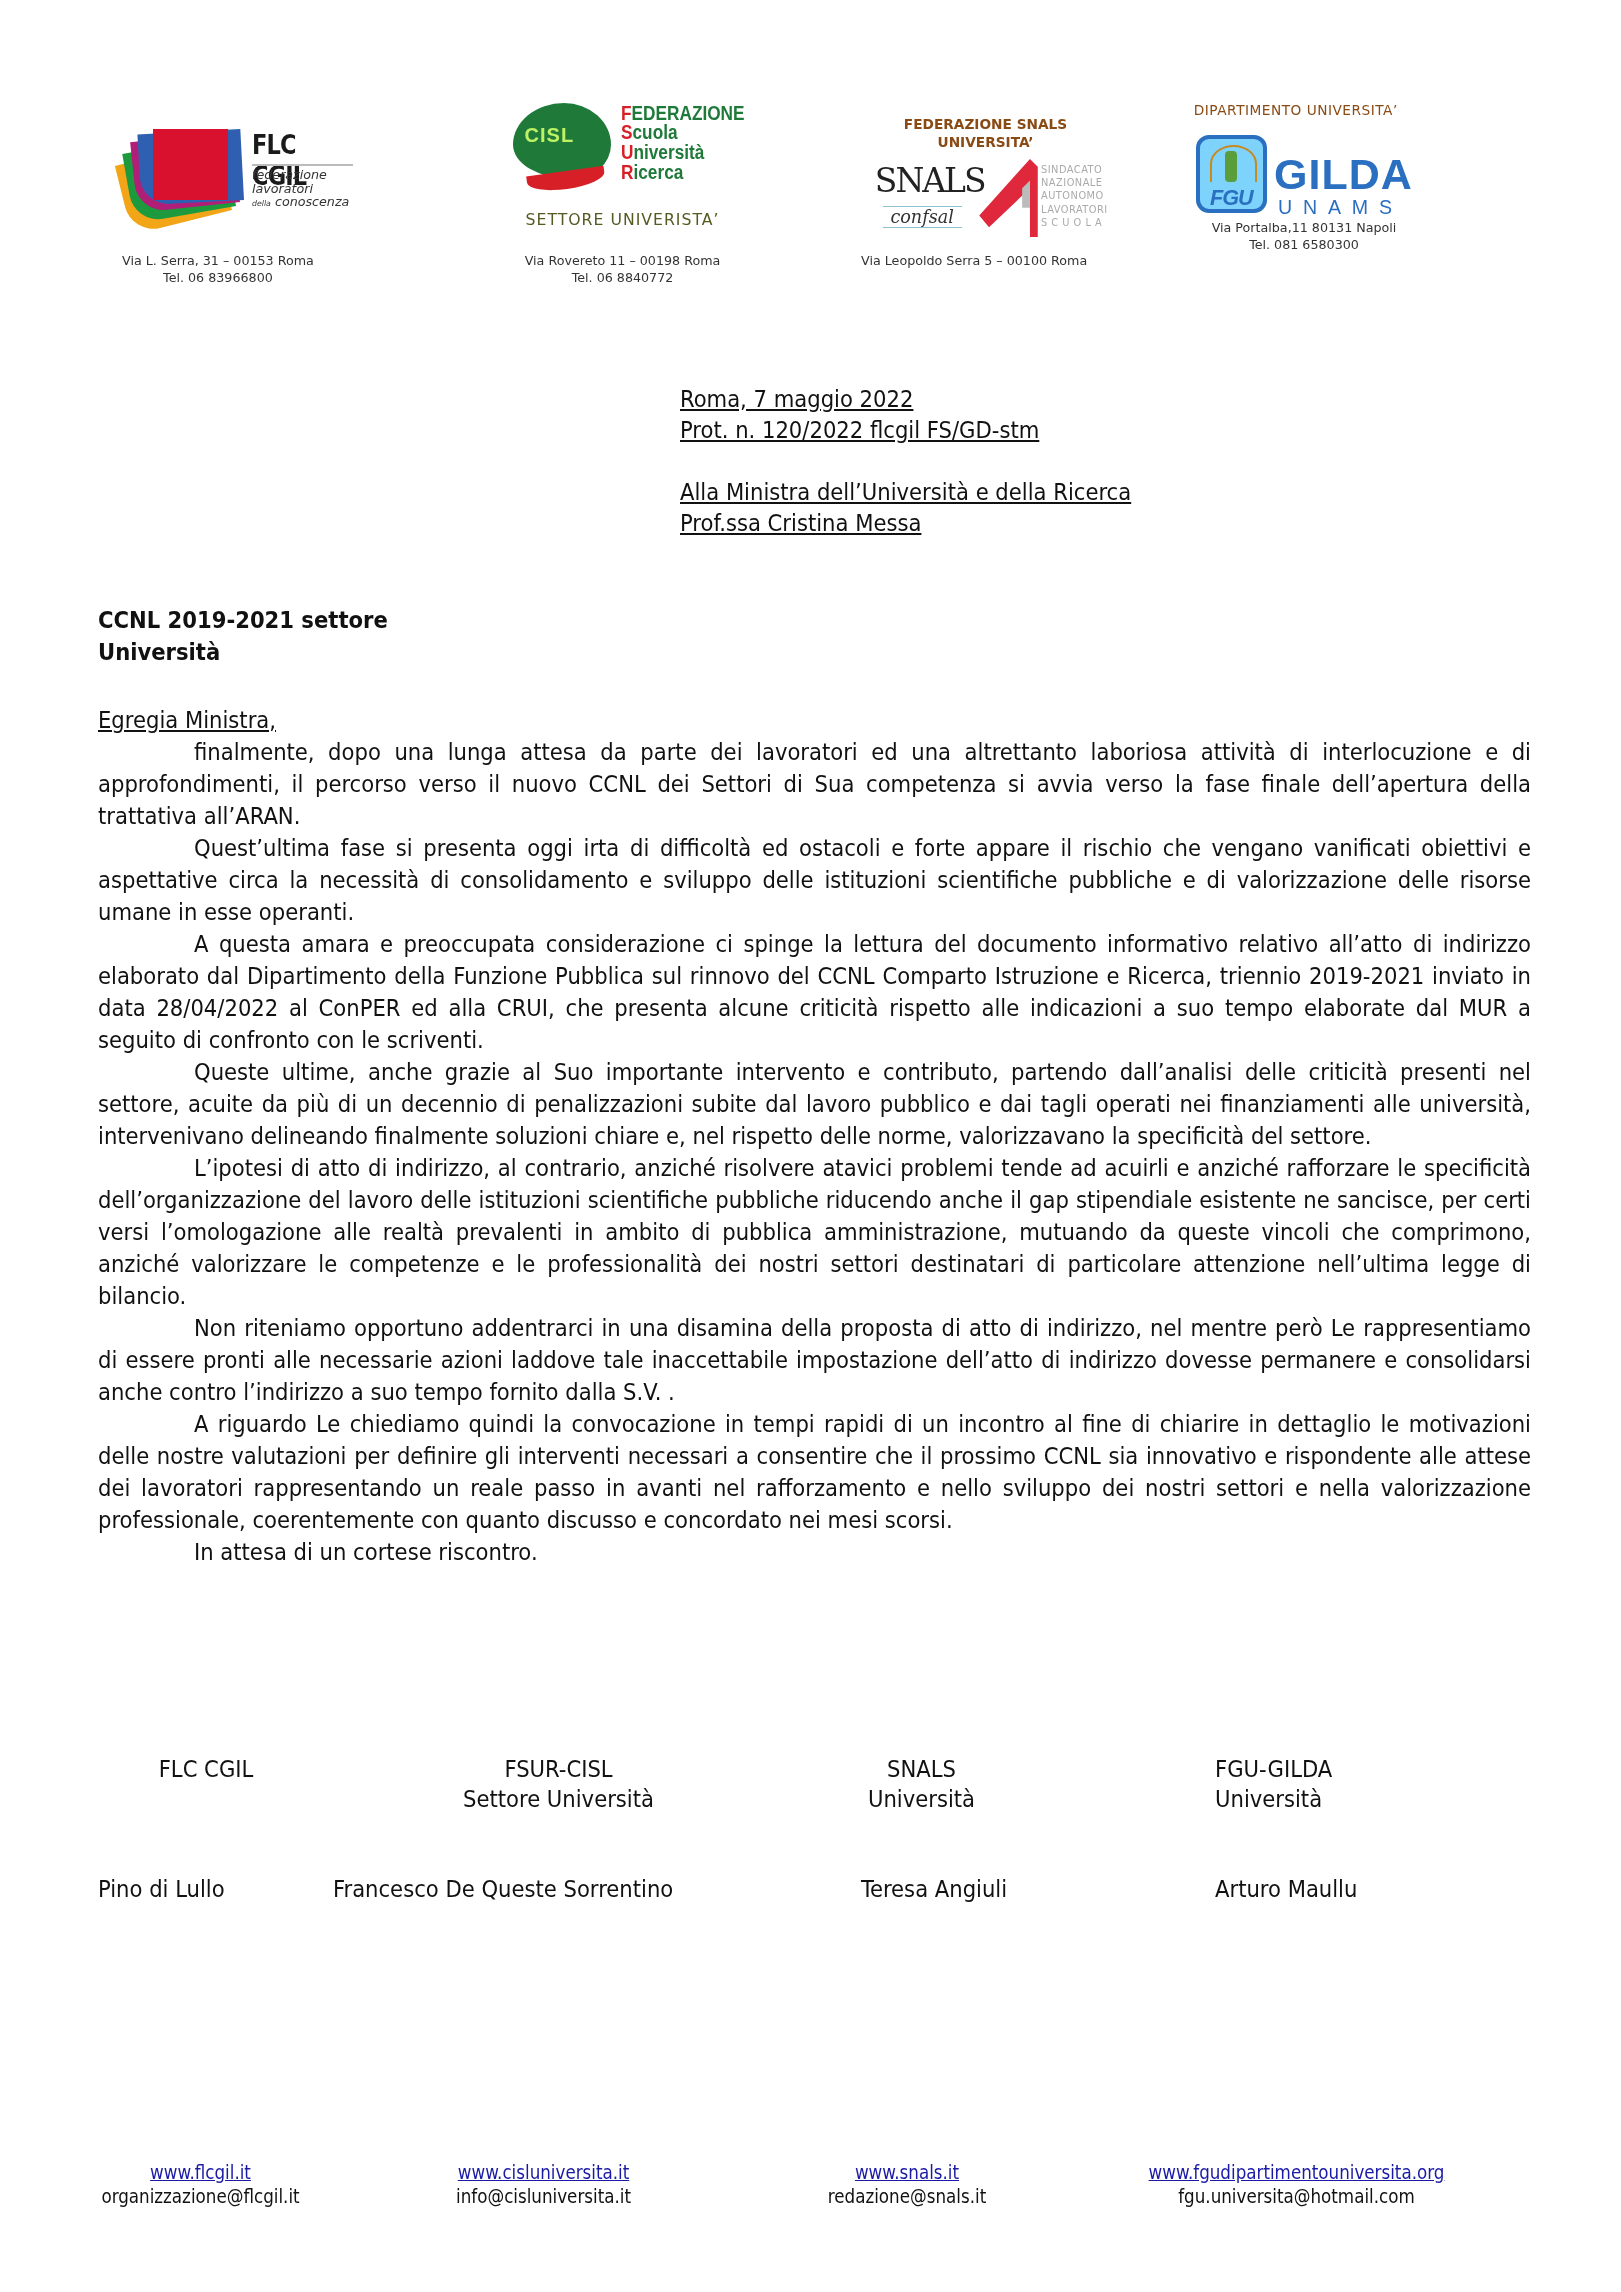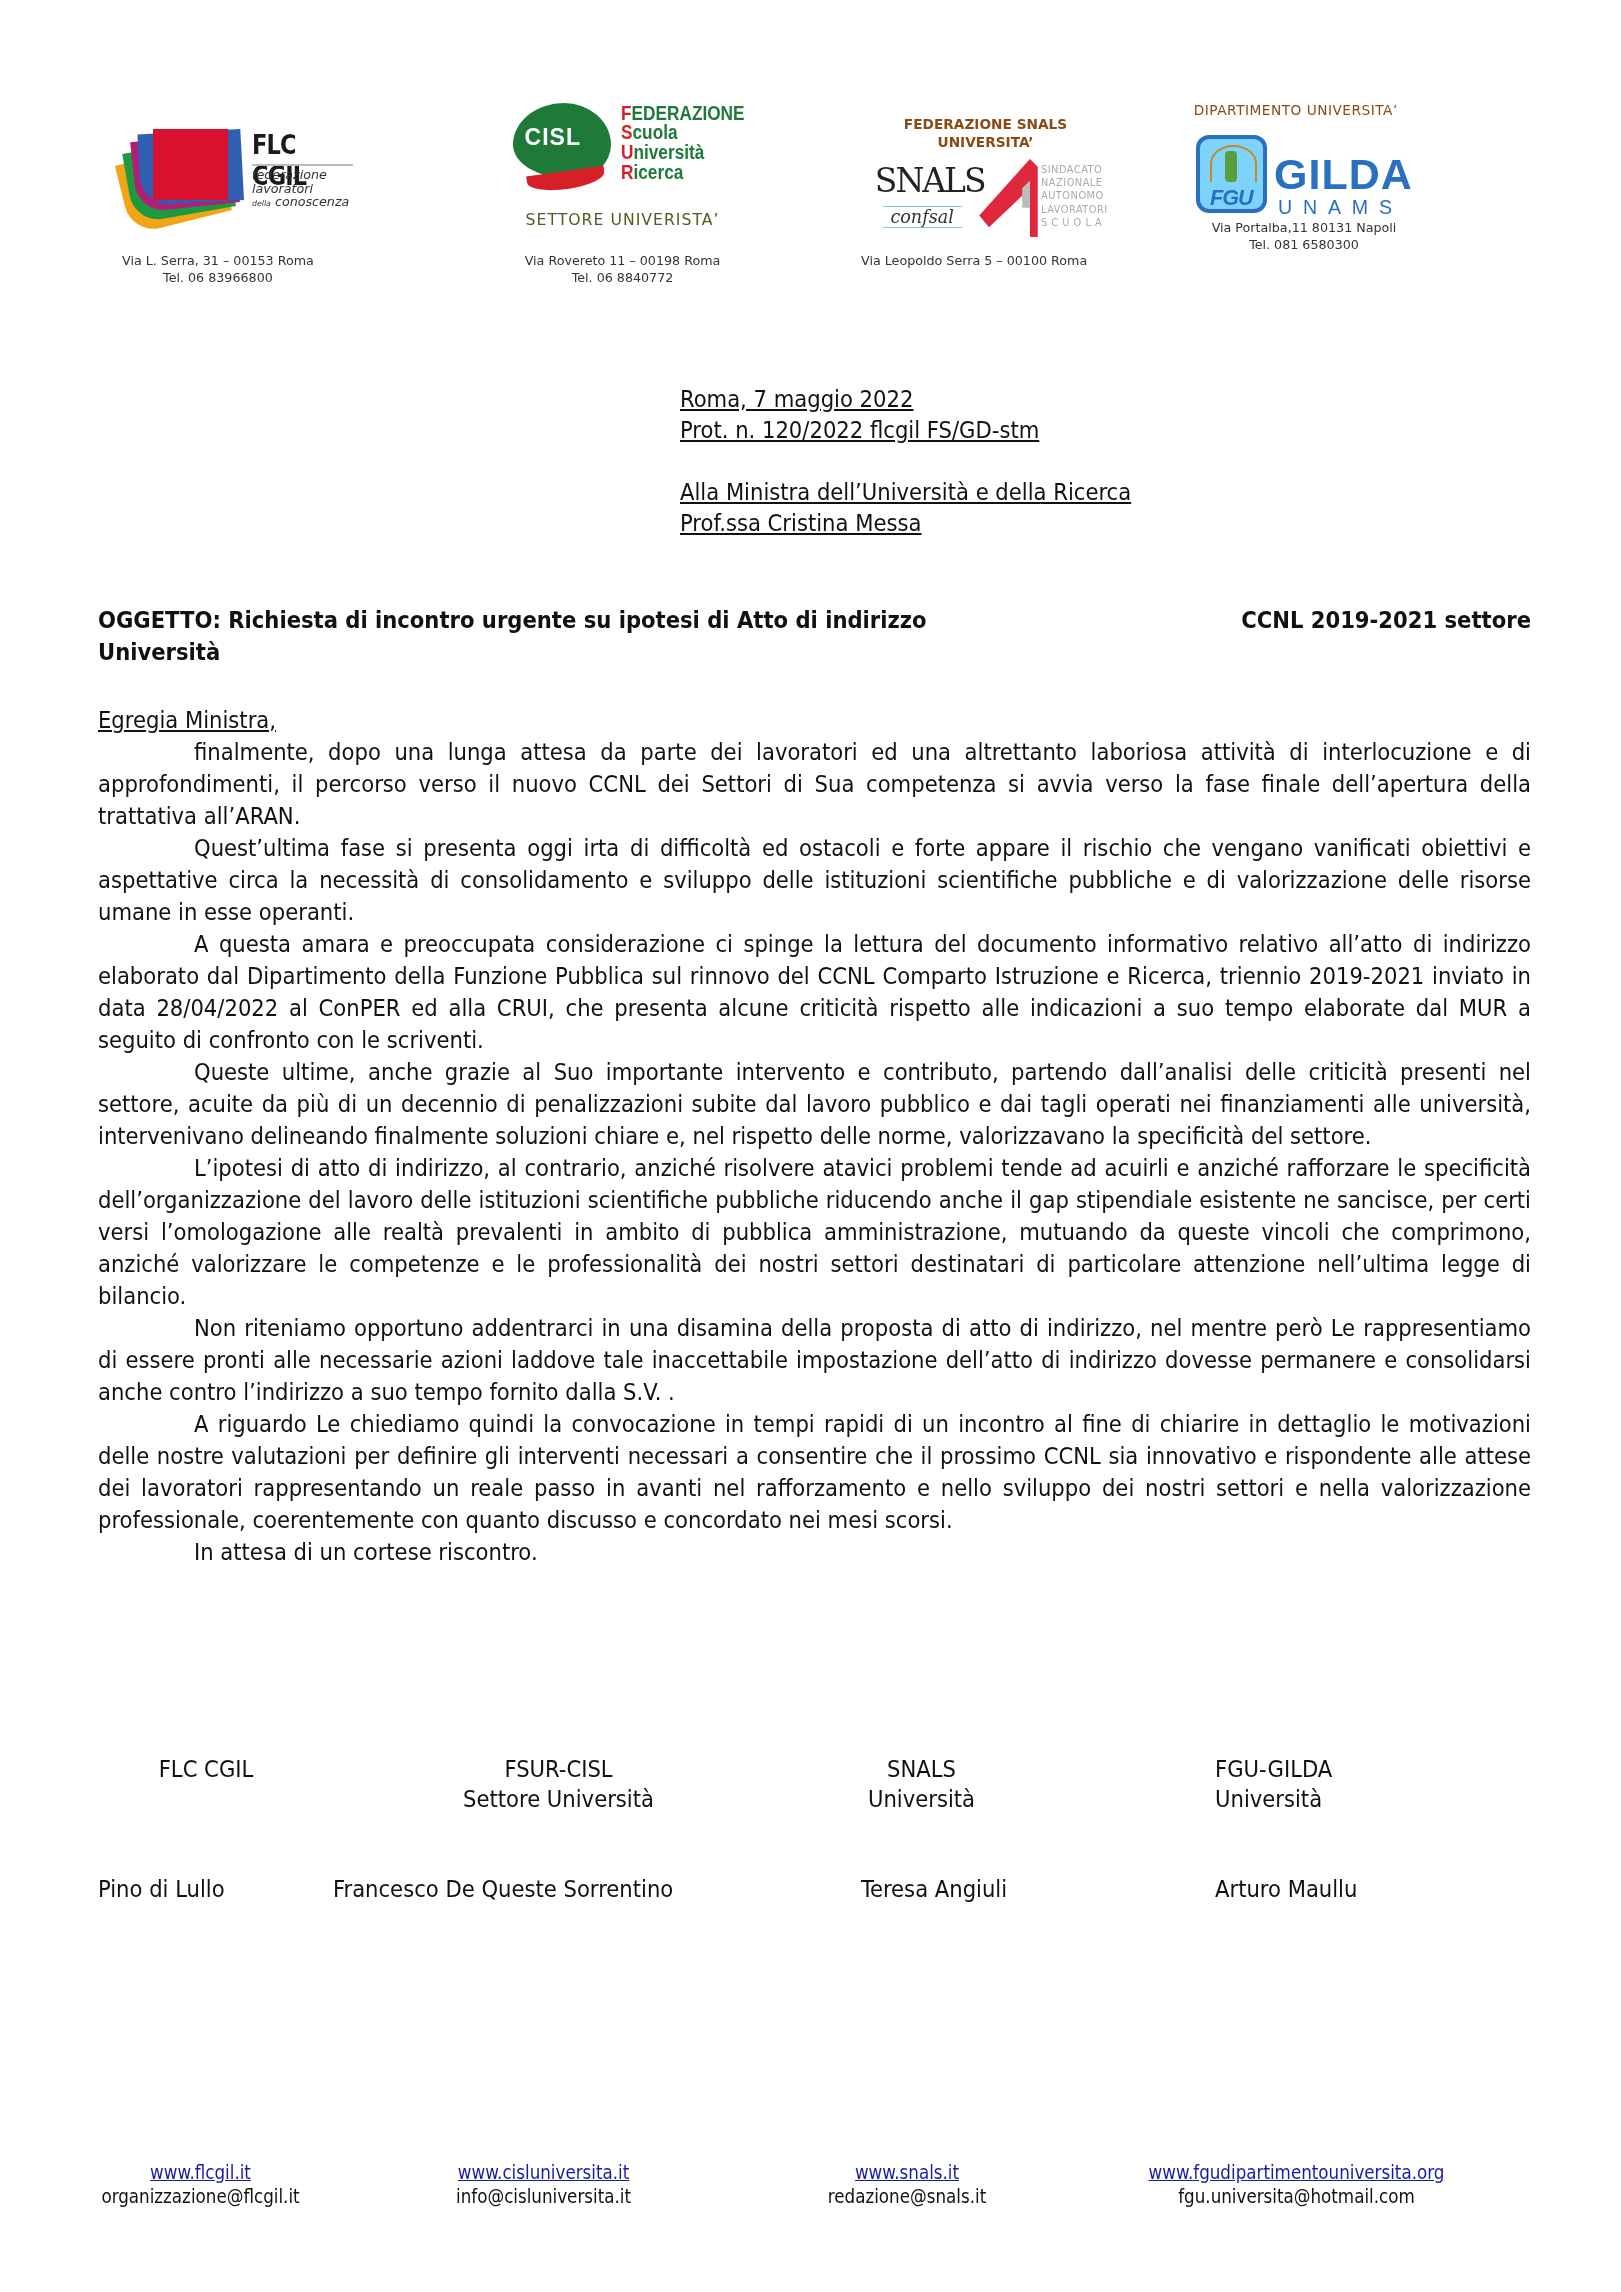--- a/index.html
+++ b/index.html
@@ -12,21 +12,21 @@
     .flc-paper { position: absolute; width: 103px; height: 71px; border-radius: 0 0 0 29px; transform-origin: bottom right; }
     .flc-red { position: absolute; left: 25.5px; top: 3.9px; width: 75px; height: 71px; background: #d9102e; }
     .flc-title { position: absolute; left: 125px; top: 3.9px; font-family: "DejaVu Sans", sans-serif; font-weight: bold; font-size: 27.4px; letter-spacing: -1px; color: #1a1a1a; transform: scaleX(0.82); transform-origin: left; }
     .flc-rule { position: absolute; left: 125px; top: 39px; width: 101px; height: 2px; background: #bbb; }
     .flc-sub { position: absolute; left: 125px; top: 43px; font-family: "DejaVu Sans", sans-serif; font-style: italic; font-size: 12.7px; line-height: 13.7px; color: #333; }
     .flc-sub small { font-size: 7.8px; }
 
     
     #cisl { left: 505px; top: 98px; width: 235px; height: 98px; }
     .cisl-oval { position: absolute; left: 7.8px; top: 4.9px; width: 98px; height: 76px; background: #1f7a3a; border-radius: 52% 48% 40% 60% / 55% 55% 45% 45%; }
-    .cisl-oval span { position: absolute; left: 11.8px; top: 21.6px; font-weight: bold; font-size: 23px; color: #ffffff; font-family: "Liberation Sans", sans-serif; letter-spacing: 1px; }
+    .cisl-oval span { position: absolute; left: 11.8px; top: 21.6px; font-weight: bold; font-size: 20px; color: #bef264; font-family: "Liberation Sans", sans-serif; letter-spacing: 1px; }
     .cisl-swoosh { position: absolute; left: 21.6px; top: 73px; width: 78px; height: 17.6px; background: #d71f27; border-radius: 0 0 59px 59px / 0 0 17.6px 17.6px; transform: rotate(-8deg); }
     .cisl-text { position: absolute; left: 116px; top: 5.9px; font-family: "Liberation Sans", sans-serif; font-weight: bold; font-size: 19.6px; line-height: 19.6px; color: #1f7a3a; transform: scaleX(0.88); transform-origin: left; }
     .cisl-text b { color: #d71f27; }
     .cisl-sector { position: absolute; left: 505px; top: 210px; width: 235px; text-align: center; font-size: 15.7px; color: #545a22; letter-spacing: 1px; }
 
     
     #snals { left: 863px; top: 116px; width: 274px; height: 132px; }
     .snals-head { position: absolute; left: 0; top: 0; width: 245px; text-align: center; font-weight: bold; font-size: 13.7px; line-height: 17.6px; color: #8a4a14; }
     .snals-word { position: absolute; left: 11.8px; top: 45px; font-family: "DejaVu Serif", serif; font-size: 33px; color: #222; letter-spacing: -2px; }
     .snals-confsal { position: absolute; left: 19.6px; top: 90px; font-family: "DejaVu Serif", serif; font-style: italic; font-size: 17.6px; color: #333; border-top: 1px solid #8cc0d0; border-bottom: 1px solid #8cc0d0; padding: 0 7.8px; }
@@ -145,21 +145,20 @@
 <div class="header-block body-font">
   <div>Roma, 7 maggio 2022</div>
   <div>Prot. n. 120/2022 flcgil FS/GD-stm</div>
   <div class="gap"></div>
   <div>Alla Ministra dell’Università e della Ricerca</div>
   <div>Prof.ssa Cristina Messa</div>
 </div>
 
 <div class="subject body-font">
   <div class="line1">
-    <span>OGGETTO: Richiesta di incontro urgente su ipotesi di Atto di indirizzo</span>
     <span>CCNL 2019-2021 settore</span>
   </div>
   <div>Università</div>
 </div>
 
 <div class="letter body-font">
   <p class="salutation">Egregia Ministra,</p>
   <p>finalmente, dopo una lunga attesa da parte dei lavoratori ed una altrettanto laboriosa attività di interlocuzione e di approfondimenti, il percorso verso il nuovo CCNL dei Settori di Sua competenza si avvia verso la fase finale dell’apertura della trattativa all’ARAN.</p>
   <p>Quest’ultima fase si presenta oggi irta di difficoltà ed ostacoli e forte appare il rischio che vengano vanificati obiettivi e aspettative circa la necessità di consolidamento e sviluppo delle istituzioni scientifiche pubbliche e di valorizzazione delle risorse umane in esse operanti.</p>
   <p>A questa amara e preoccupata considerazione ci spinge la lettura del documento informativo relativo all’atto di indirizzo elaborato dal Dipartimento della Funzione Pubblica sul rinnovo del CCNL Comparto Istruzione e Ricerca, triennio 2019-2021 inviato in data 28/04/2022 al ConPER ed alla CRUI, che presenta alcune criticità rispetto alle indicazioni a suo tempo elaborate dal MUR a seguito di confronto con le scriventi.</p>

